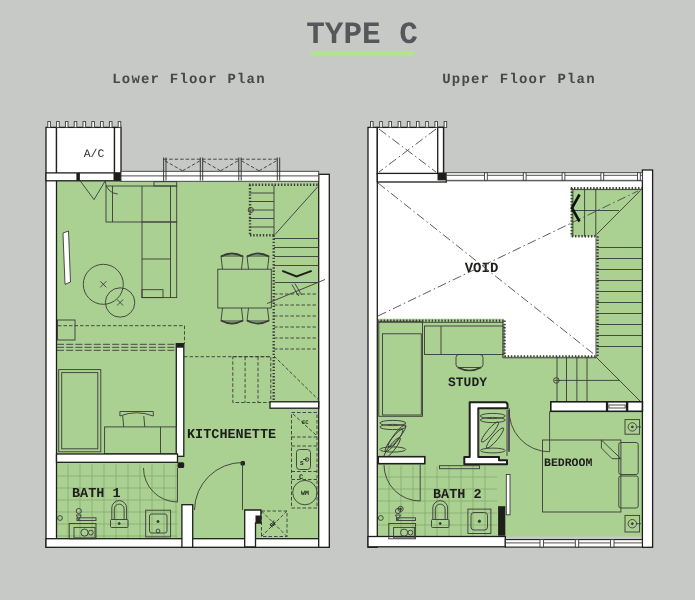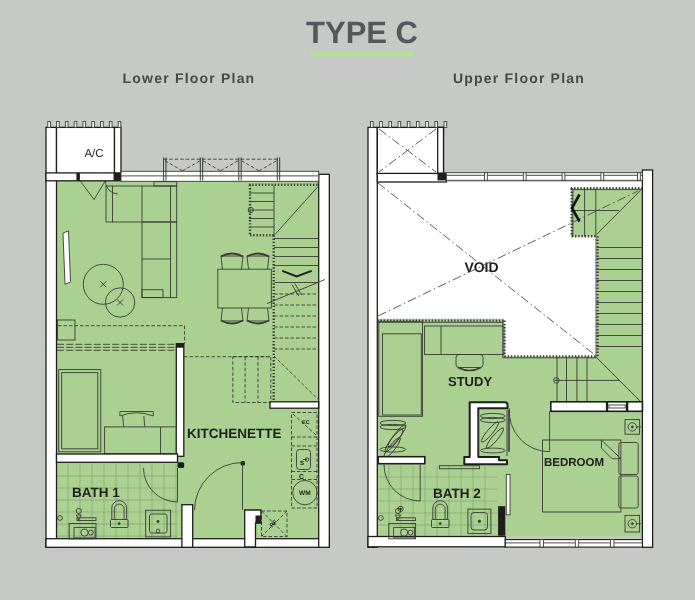--- a/index.html
+++ b/index.html
@@ -1,16 +1,16 @@
 <!DOCTYPE html>
 <html><head>
 <meta charset="utf-8">
 <style>
 html,body{margin:0;padding:0;background:#c7c9c6}
-#c{position:relative;width:695px;height:572px;background:#22c55e;font-family:Liberation Sans, sans-serif;overflow:hidden;transform:translateZ(0)}
+#c{position:relative;width:695px;height:572px;background:#22c55e;font-family:Liberation Mono, monospace;overflow:hidden;transform:translateZ(0)}
 .w{fill:#fff;stroke:#1e1e1c;stroke-width:1.3}
 .k{fill:#1e1e1c}
 .f{fill:none;stroke:#3a3a38;stroke-width:0.9}
 .fw{fill:#fff;stroke:#3a3a38;stroke-width:0.9}
 .g{fill:#aad192}
 .d{fill:none;stroke:#3a3a38;stroke-width:0.9;stroke-dasharray:3.5 2}
 .dd{fill:none;stroke:#4a4a48;stroke-width:0.9;stroke-dasharray:9 3 1.6 3}
 .h{fill:none;stroke:#3d3d3b;stroke-width:2.4;stroke-dasharray:1.4 1.8}
 .tl{stroke:#85aa6f;stroke-width:0.8}
 .t{font-weight:bold;fill:#1e1e1c}

